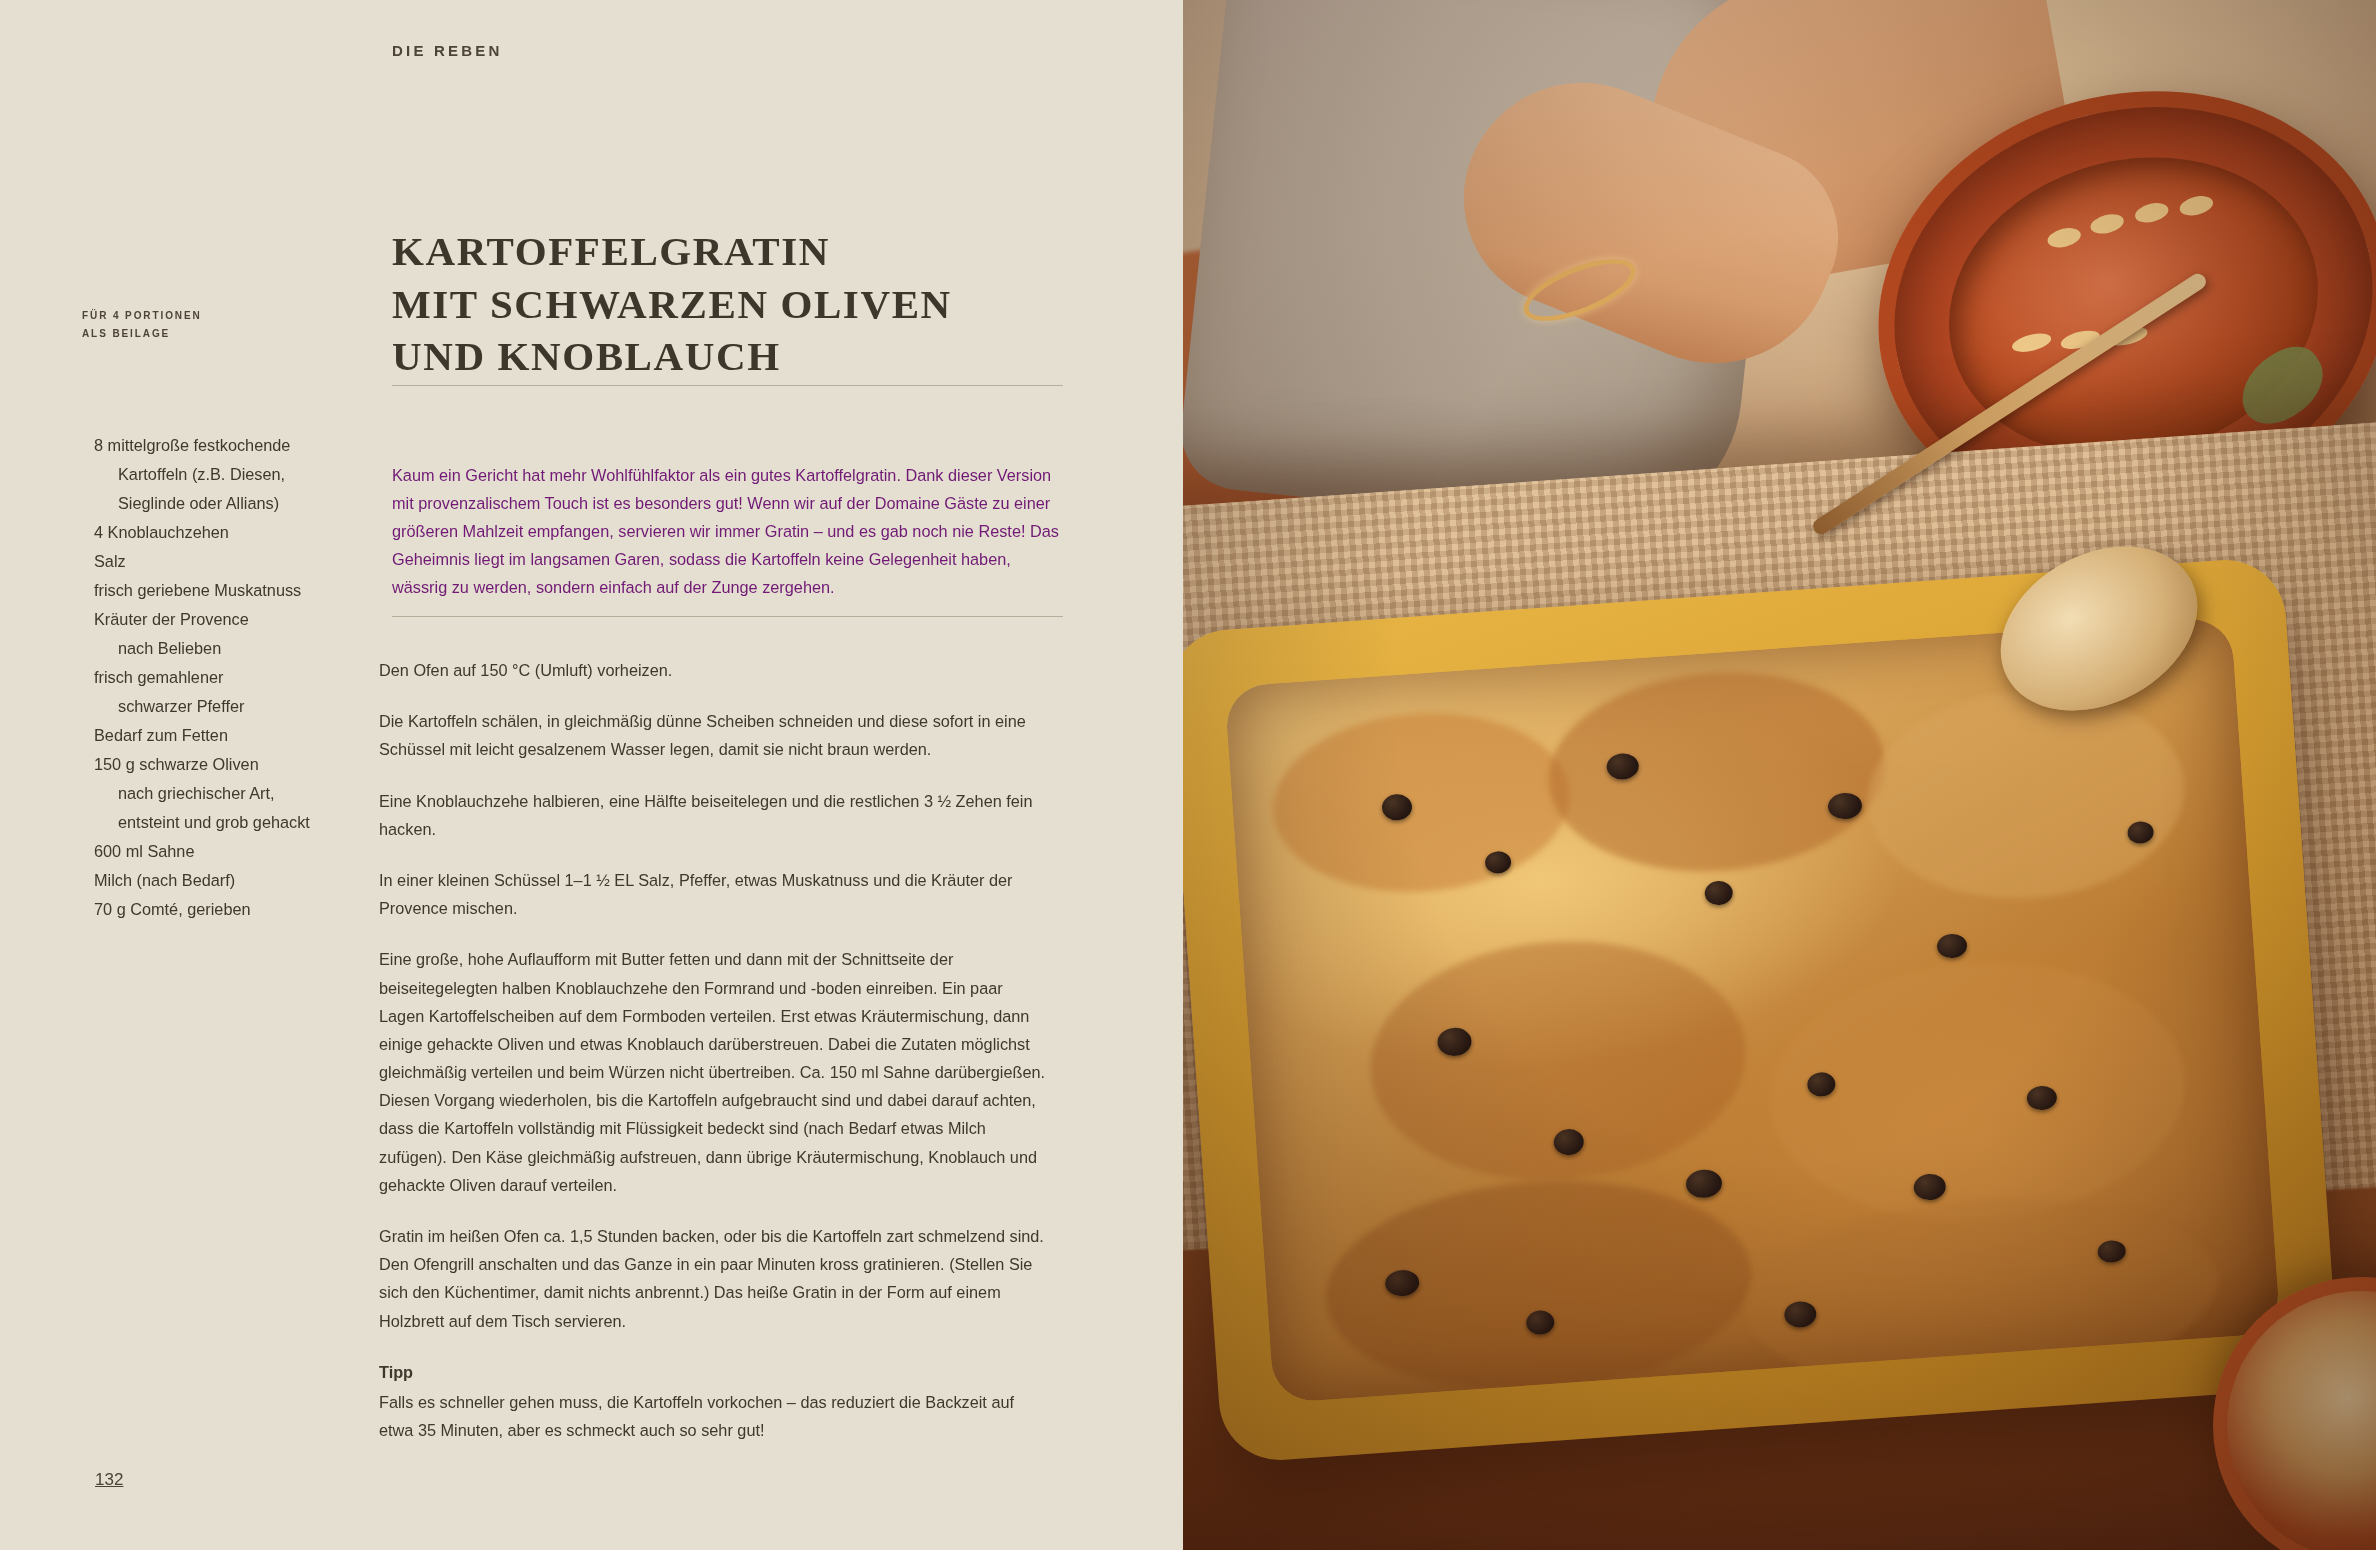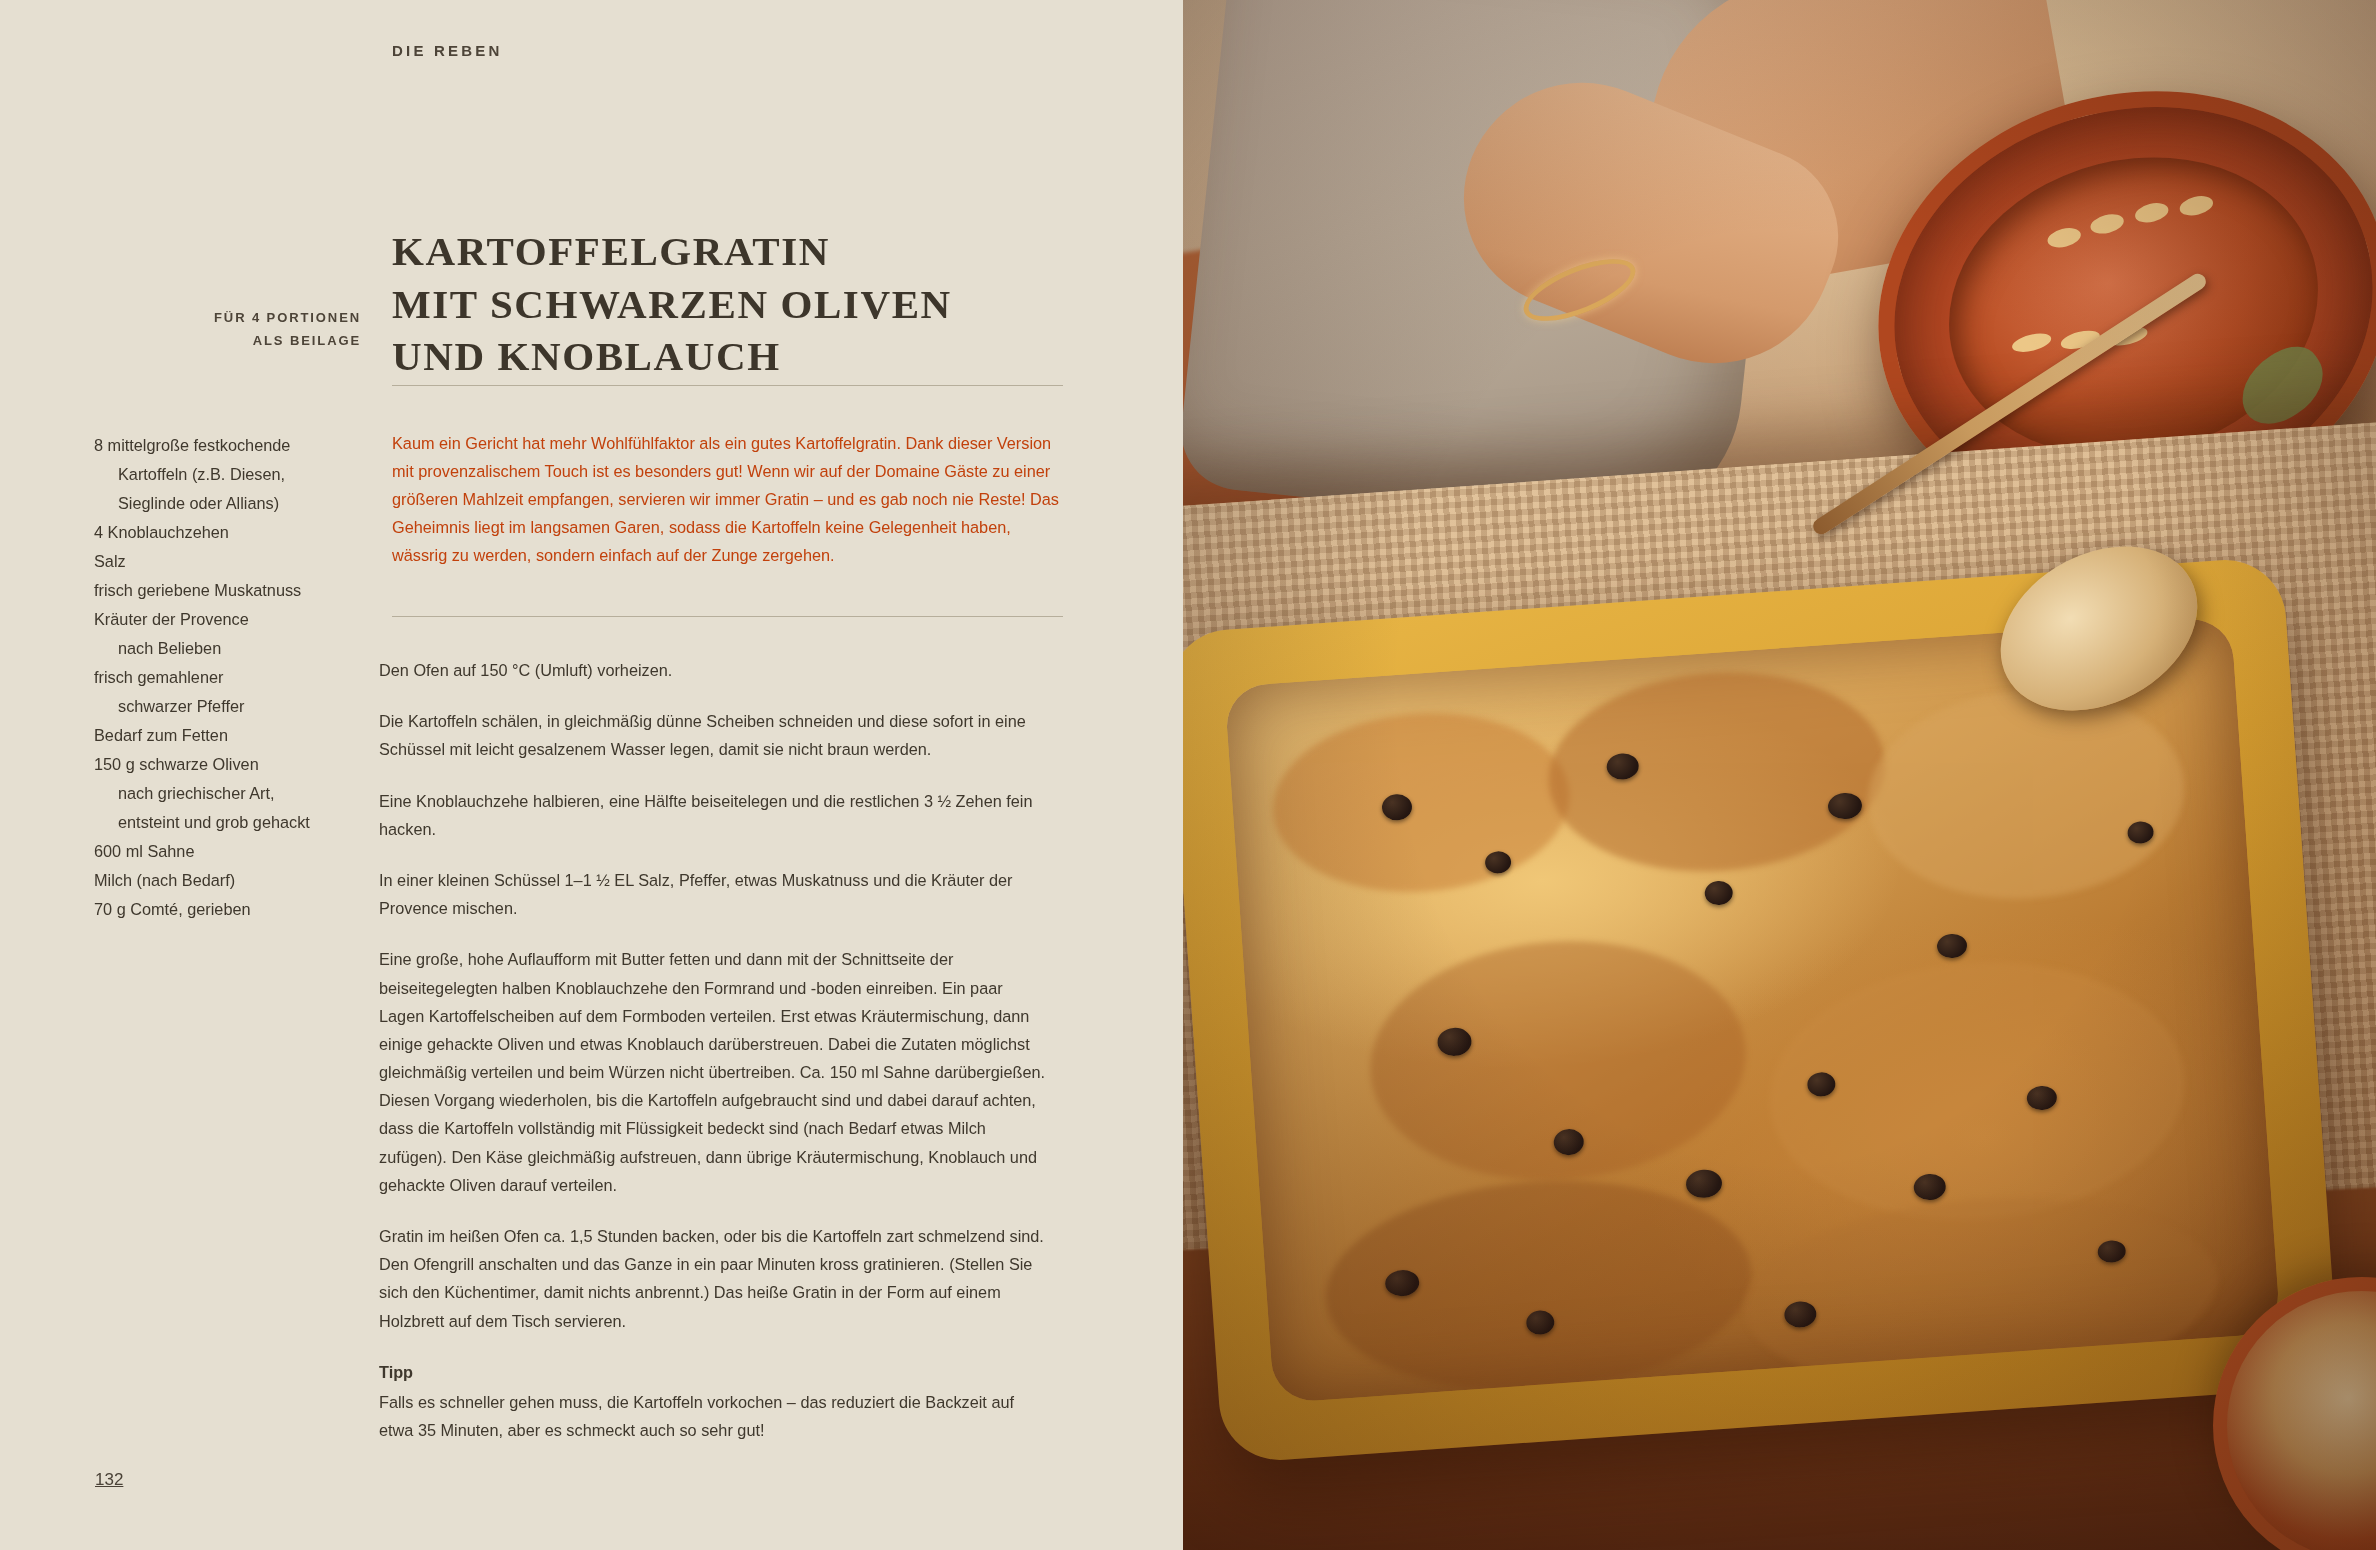--- a/index.html
+++ b/index.html
@@ -52,50 +52,49 @@
     left: 392px;
     width: 671px;
     height: 1px;
     background: #b6ae9b;
   }
   .rule-1 { top: 385px; }
   .rule-2 { top: 616px; }
 
   .portions {
     position: absolute;
-    left: 94px;
+    left: 82px;
     top: 307px;
     width: 267px;
-    font-size: 13px;
+    font-size: 10px;
     letter-spacing: 1.9px;
     font-weight: 700;
     line-height: 1.75;
     color: #4d4438;
-    text-align: right;
   }
   .ingredients {
     position: absolute;
     left: 94px;
     top: 431px;
     width: 262px;
     font-size: 16.3px;
     line-height: 1.78;
     color: #3f382d;
   }
   .ingredients .ing { display: block; }
   .ingredients .ind { display: block; padding-left: 24px; }
 
   .intro {
     position: absolute;
     left: 392px;
-    top: 413px;
+    top: 445px;
     width: 673px;
     font-size: 16.3px;
     line-height: 1.72;
-    color: #c2410c;
+    color: #701a75;
   }
   .steps {
     position: absolute;
     left: 379px;
     top: 656px;
     width: 673px;
     font-size: 16.3px;
     line-height: 1.73;
     color: #3f382d;
   }

